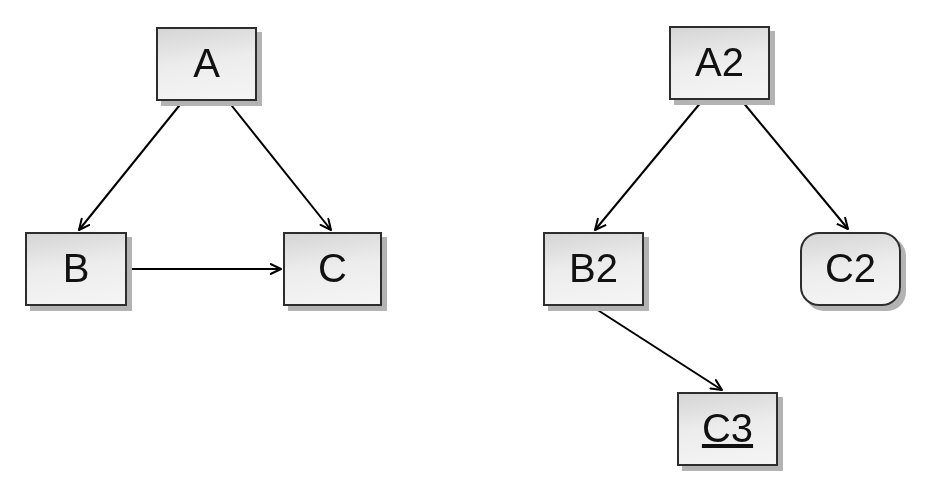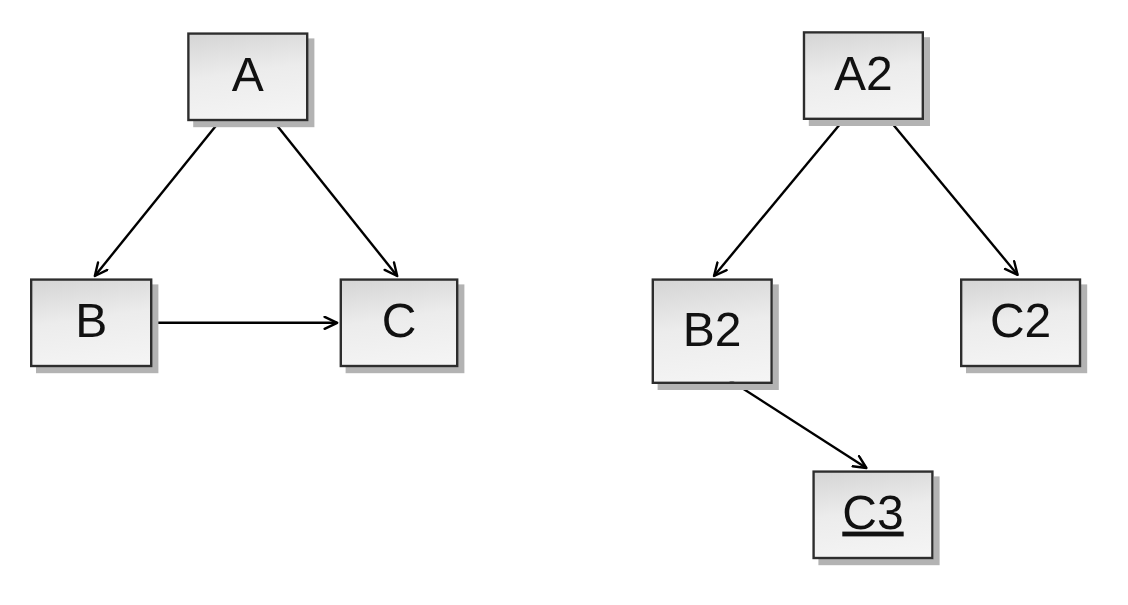--- a/index.html
+++ b/index.html
@@ -35,22 +35,22 @@
     font-size: 40px;
     line-height: 1;
     user-select: none;
   }
   .node span { transform: translateY(-1px); }
   
   #node-a  { left: 156px; top: 27px;  width: 101px; height: 74px; }
   #node-b  { left: 25px;  top: 232px; width: 102px; height: 74px; }
   #node-c  { left: 283px; top: 232px; width: 99px;  height: 74px; }
   #node-a2 { left: 669px; top: 26px;  width: 101px; height: 74px; }
-  #node-b2 { left: 543px; top: 232px; width: 101px; height: 88px; text-align: right; }
-  #node-c2 { left: 800px; top: 232px; width: 101px; height: 74px; }
+  #node-b2 { left: 543px; top: 232px; width: 101px; height: 74px; text-align: right; }
+  #node-c2 { left: 800px; top: 232px; width: 101px; height: 74px; border-radius: 19px; }
   #node-c3 { left: 677px; top: 392px; width: 101px; height: 74px; text-decoration: underline; }
   .edge {
     stroke: #000000;
     stroke-width: 2;
     fill: none;
   }
 </style>
 </head>
 <body>
 

